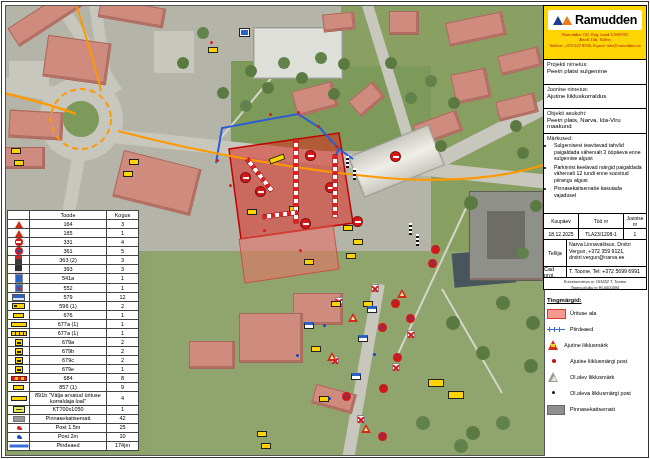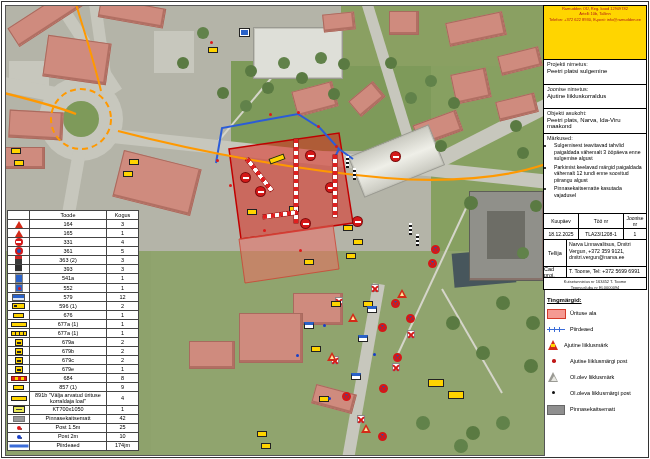--- a/index.html
+++ b/index.html
@@ -410,20 +410,25 @@
       <tr>
         <td><span class="ic ic-fence"></span></td>
         <td>Piirdeaed</td>
         <td>174jm</td>
       </tr>
     </tbody>
 </table>
 
 <div id="panel">
   <div class="sec" id="logo-box">
+    <div id="logo-strip">
+      <span class="logo-tri blue"></span>
+      <span class="logo-tri orange"></span>
+      <span id="logo-text">Ramudden</span>
+    </div>
     <div class="logo-small">Ramudden OÜ, Reg. kood 12909782</div>
     <div class="logo-small">Artelli 10b, Tallinn</div>
     <div class="logo-small">Telefon: +372 622 8930, E-post: info@ramudden.ee</div>
   </div>
   <div class="sec" id="sec-project">
     <div class="lbl">Projekti nimetus:</div>
     <div class="val">Peetri platsi sulgemine</div>
   </div>
   <div class="sec" id="sec-drawing">
     <div class="lbl">Joonise nimetus:</div>

